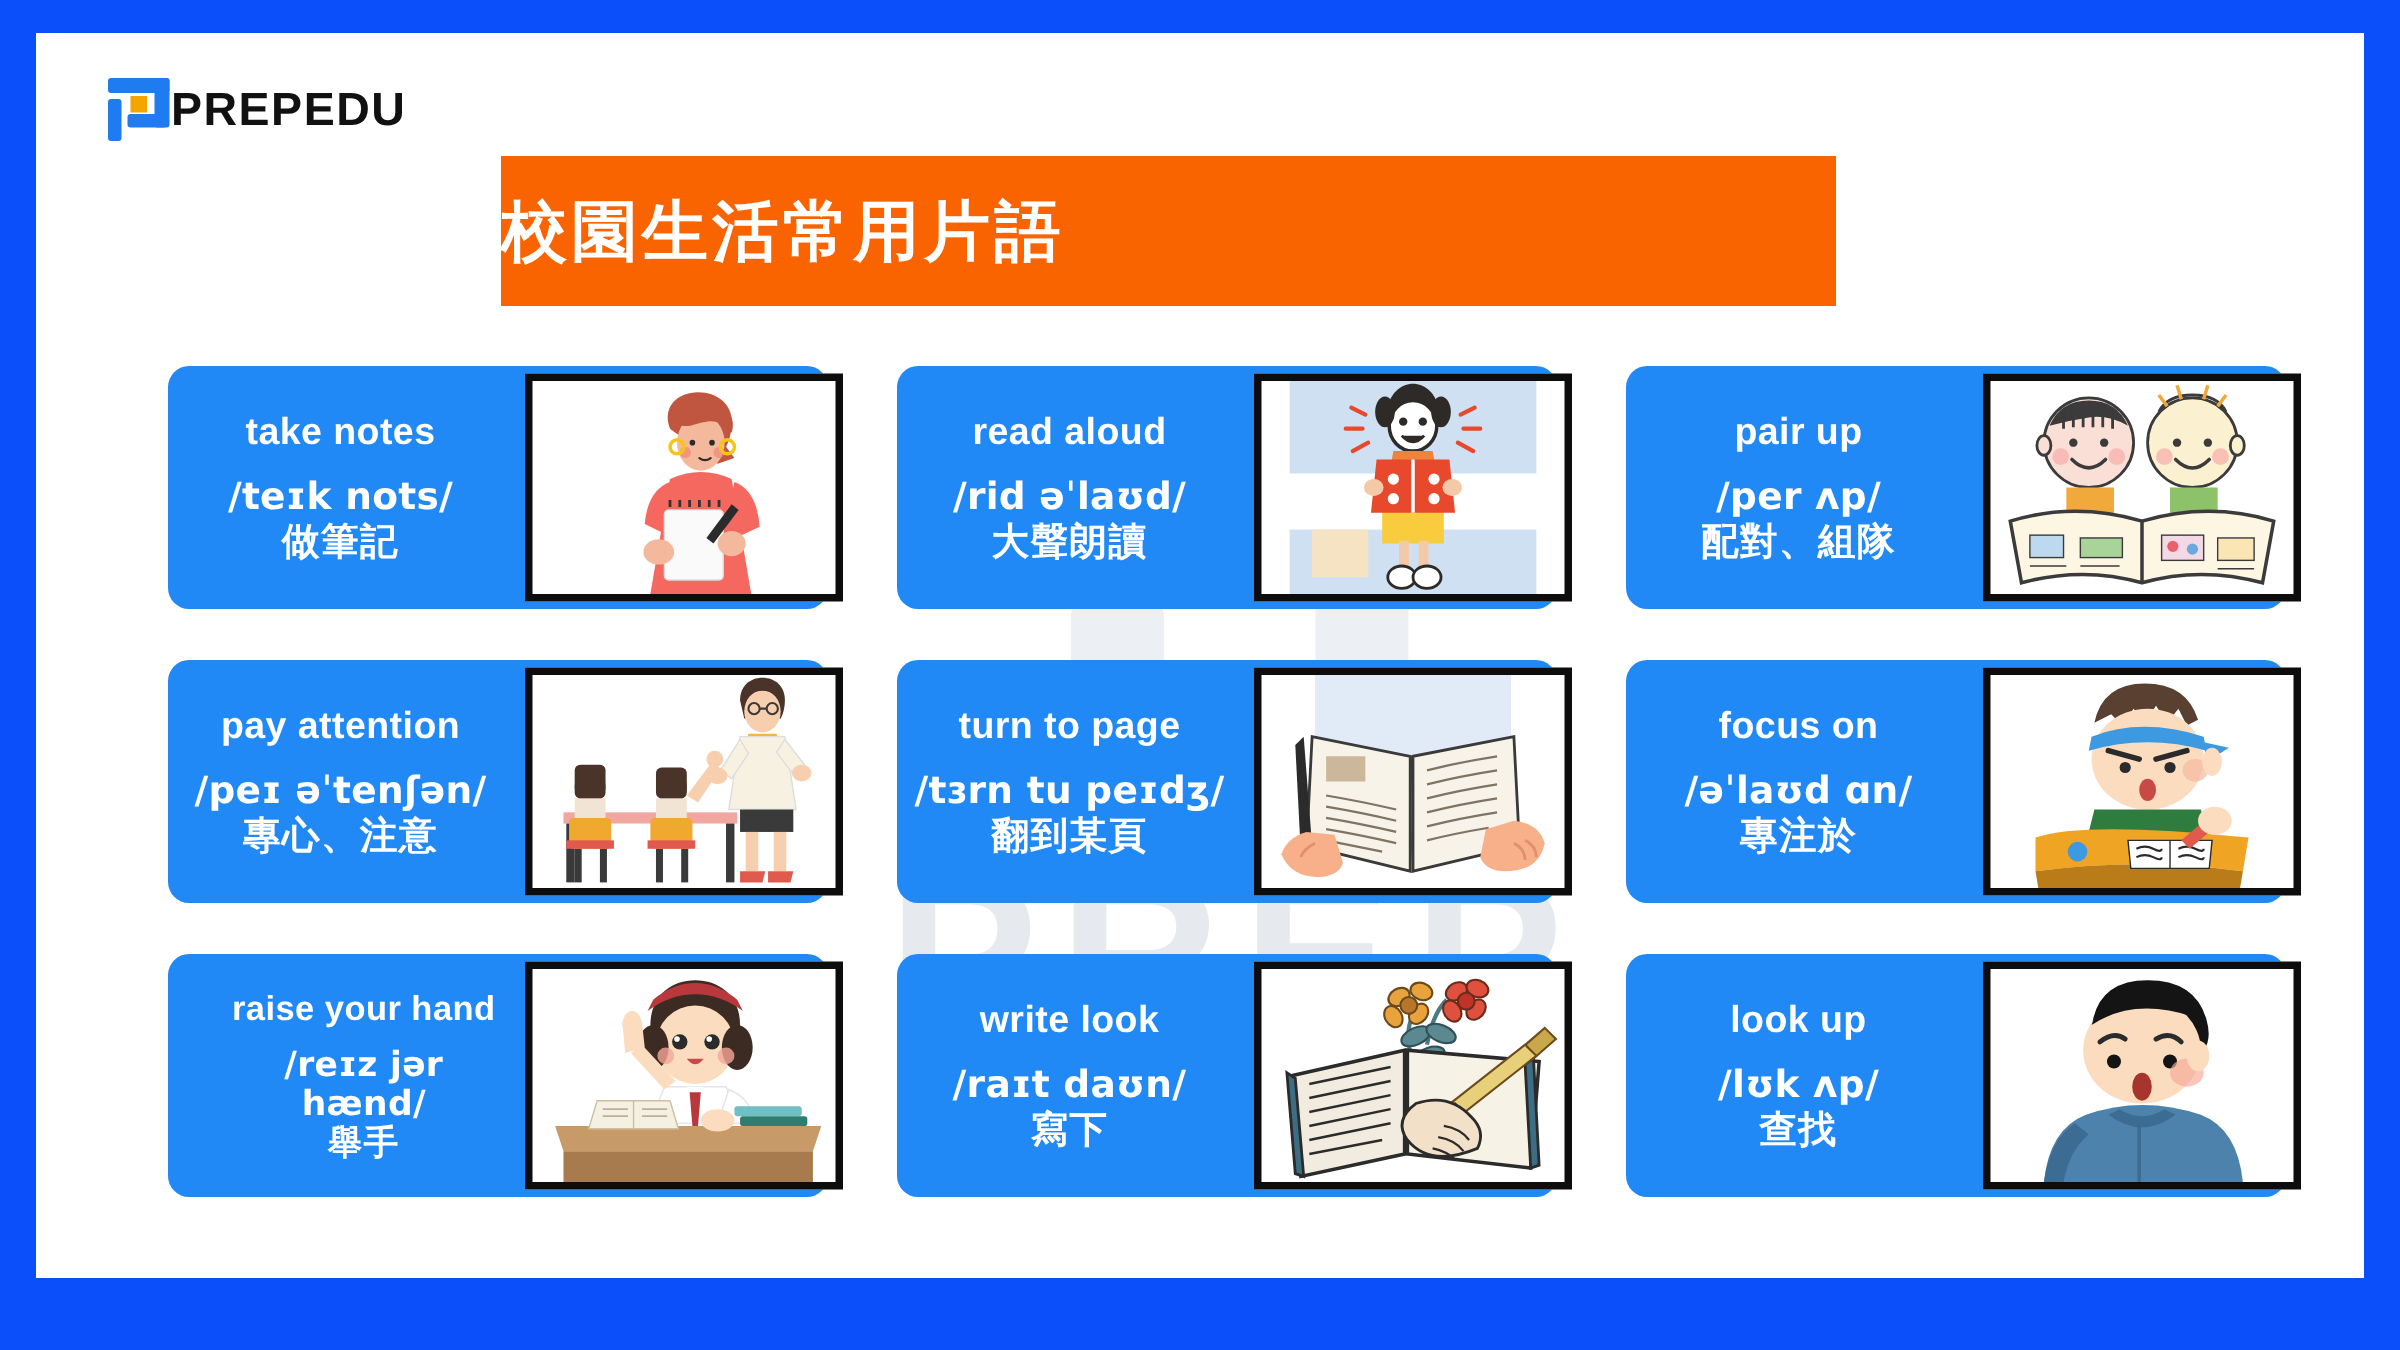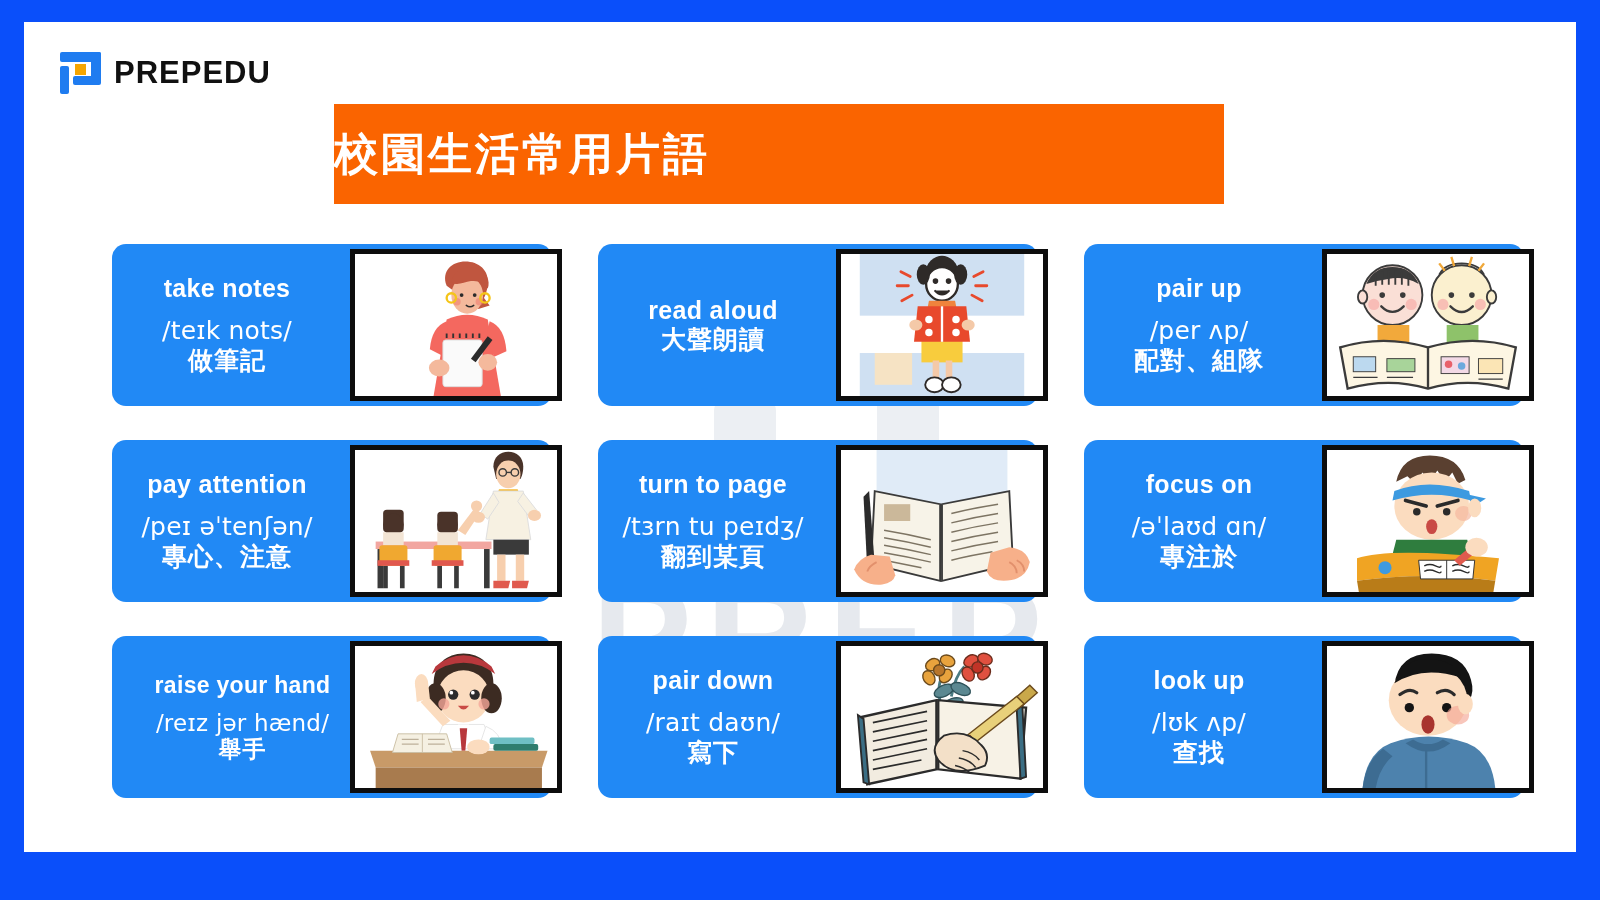--- a/index.html
+++ b/index.html
@@ -71,22 +71,22 @@
   }
 
   
   .header {
     position: absolute;
     left: 0; top: 0; width: 100%; height: 180px;
     z-index: 2;
   }
   .logo {
     position: absolute;
-    left: 36px; top: 30px;
-    display: flex; align-items: center; gap: 12px;
+    left: 48px; top: 30px;
+    display: flex; align-items: center; gap: 0;
   }
   .logo-mark {
     position: relative;
     width: 42px; height: 42px;
   }
   .logo-mark .lm-bar1 {
     position: absolute; left: 0; top: 0;
     width: 41px; height: 10px;
     background: #1f7cf0; border-radius: 2px;
   }
@@ -159,21 +159,21 @@
     color: #ffffff;
     line-height: 1.22;
   }
   .phrase {
     font-size: 25px;
     font-weight: 700;
     letter-spacing: .3px;
   }
   .ipa {
     font-size: 25px;
-    font-weight: 400;
+    font-weight: 700;
     letter-spacing: .2px;
     font-family: "DejaVu Sans", "Liberation Sans", sans-serif;
     margin-top: 12px;
   }
   .zh {
     font-size: 25px;
     font-weight: 700;
     letter-spacing: 1px;
     font-family: "DejaVu Sans", "Liberation Sans", sans-serif;
   }
@@ -258,20 +258,21 @@
             <path d="M140 88l-18 24 5 4 18-24z" fill="#2b2b2b"></path>
             <ellipse cx="88" cy="122" rx="11" ry="9" fill="#f4b99c"></ellipse>
             <ellipse cx="140" cy="116" rx="10" ry="9" fill="#f4b99c"></ellipse>
           </svg>
         </div>
       </div>
 
       <div class="card">
         <div class="card-text">
           <div class="phrase">read aloud</div>
+          <div class="ipa">/rid əˈlaʊd/</div>
           <div class="zh">大聲朗讀</div>
         </div>
         <div class="thumb">
           <svg viewBox="0 0 212 152">
             <rect width="212" height="152" fill="#fff"></rect>
             <rect x="18" y="0" width="176" height="66" fill="#cfe0f2"></rect>
             <rect x="18" y="106" width="176" height="46" fill="#cfe0f2"></rect>
             <rect x="34" y="106" width="40" height="34" fill="#f6e3c4"></rect>
             <path d="M88 22c0-13 10-20 18-20s18 7 18 20c0 6-2 10-2 10H90z" fill="#2e2a28"></path>
             <ellipse cx="106" cy="32" rx="17" ry="18" fill="#fff"></ellipse>
@@ -500,21 +501,21 @@
             </g>
             <rect x="142" y="98" width="48" height="7" rx="2" fill="#6fbfc4"></rect>
             <rect x="146" y="105" width="48" height="7" rx="2" fill="#2f7d6e"></rect>
             <ellipse cx="130" cy="108" rx="12" ry="8" fill="#fbdcbf"></ellipse>
           </svg>
         </div>
       </div>
 
       <div class="card">
         <div class="card-text">
-          <div class="phrase">pair down</div>
+          <div class="phrase">write look</div>
           <div class="ipa">/raɪt daʊn/</div>
           <div class="zh">寫下</div>
         </div>
         <div class="thumb">
           <svg viewBox="0 0 212 152">
             <rect width="212" height="152" fill="#fff"></rect>
             <path d="M104 60q-4-20 4-30" stroke="#4a7b82" stroke-width="3" fill="none"></path>
             <path d="M116 54q4-22 14-32" stroke="#4a7b82" stroke-width="3" fill="none"></path>
             <g fill="#e8a33d" stroke="#6b4a1c" stroke-width="1.5">
               <ellipse cx="96" cy="20" rx="8" ry="6" transform="rotate(-30 96 20)"></ellipse>

